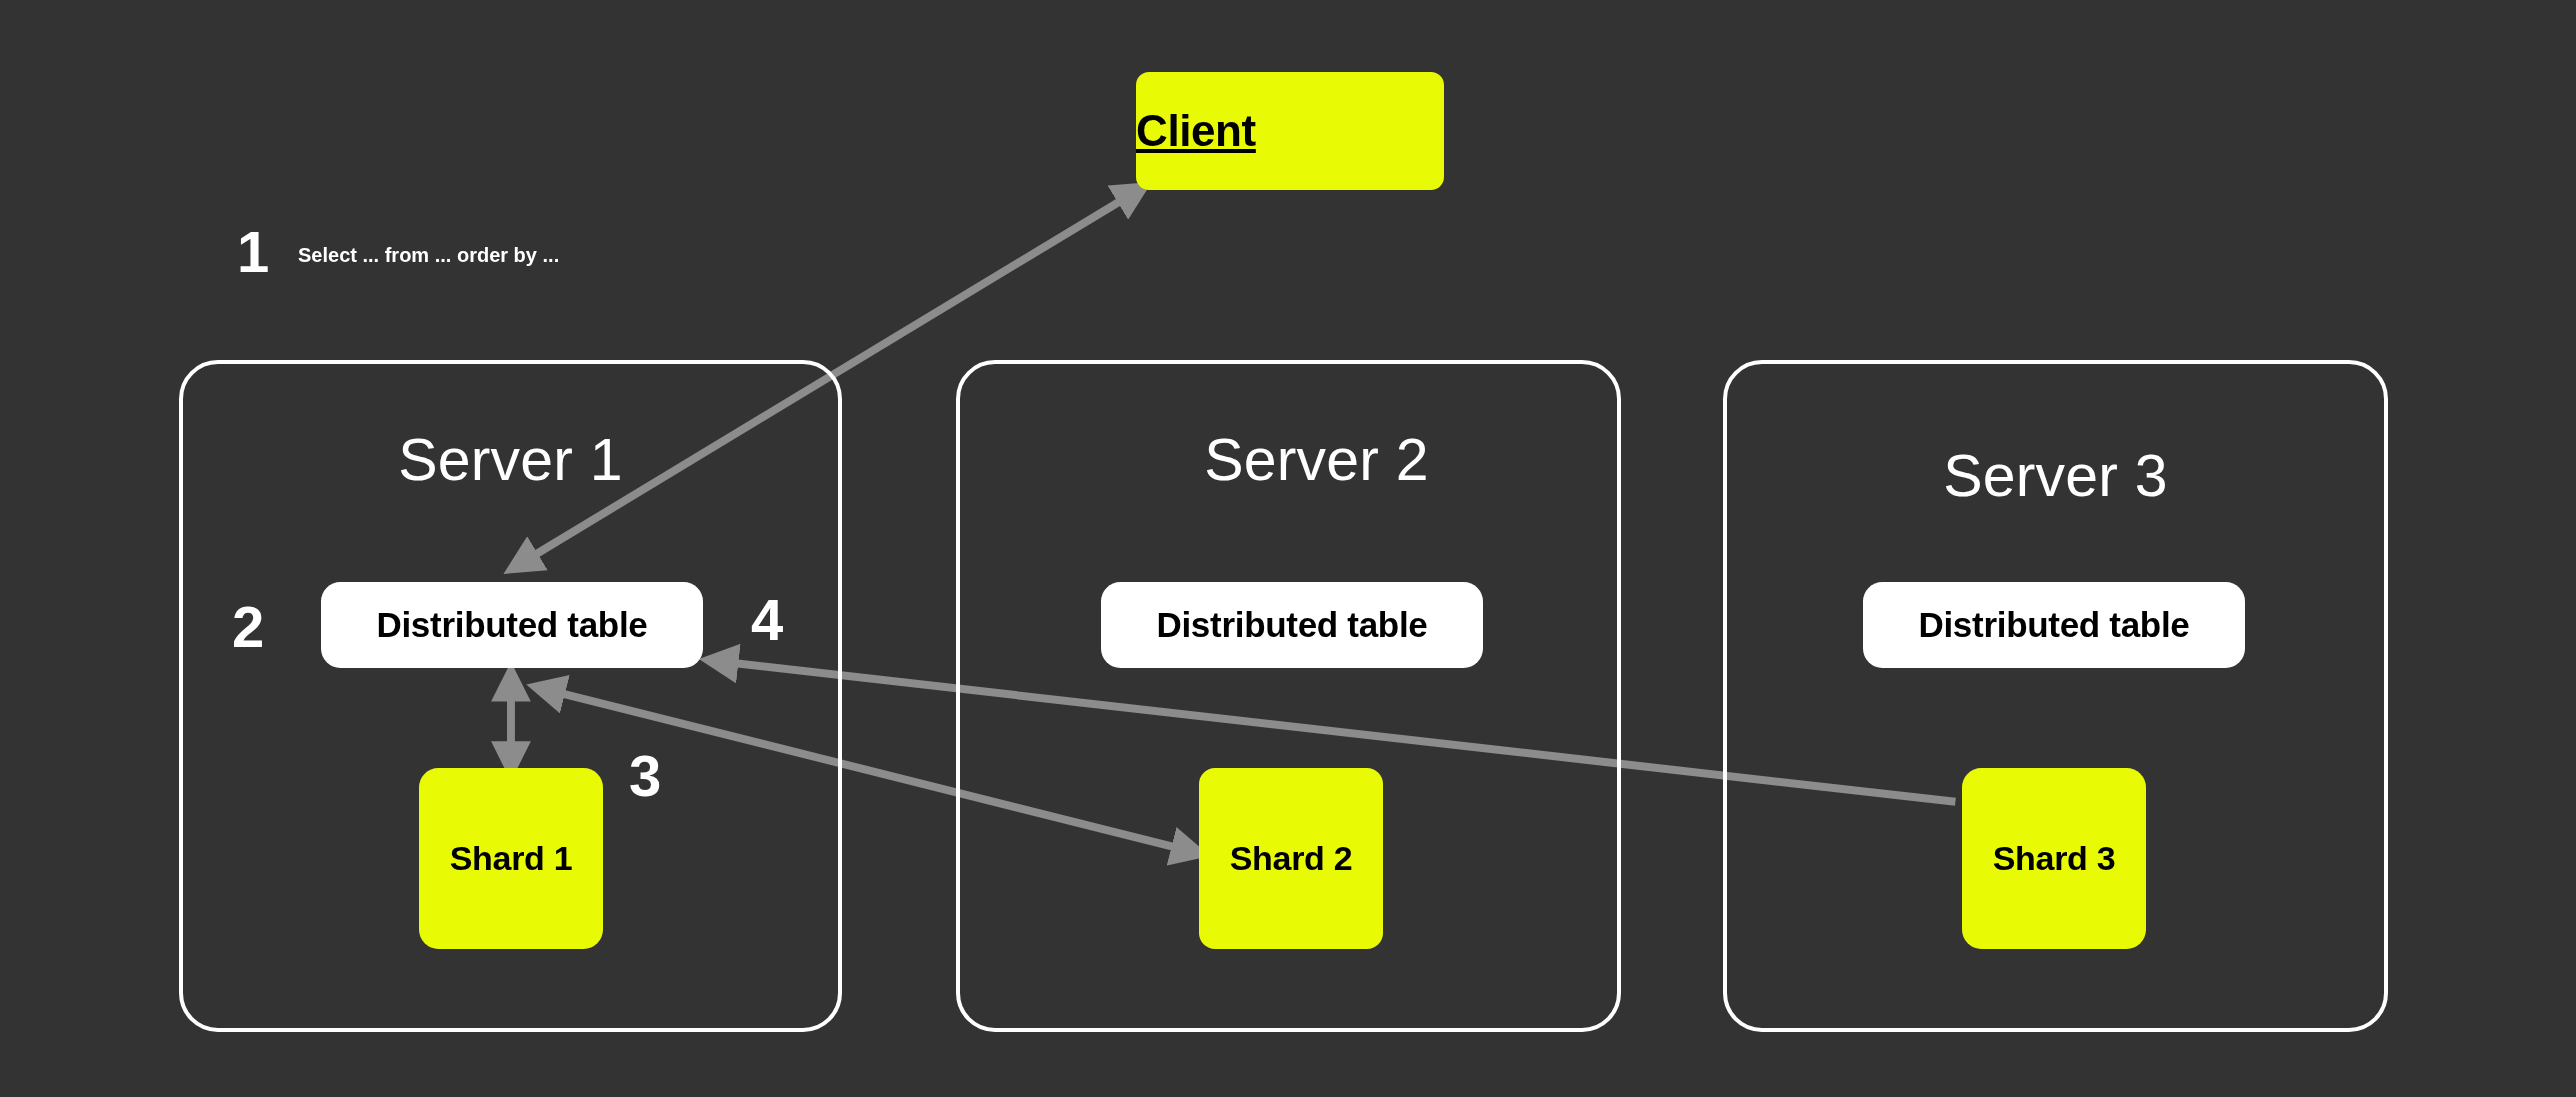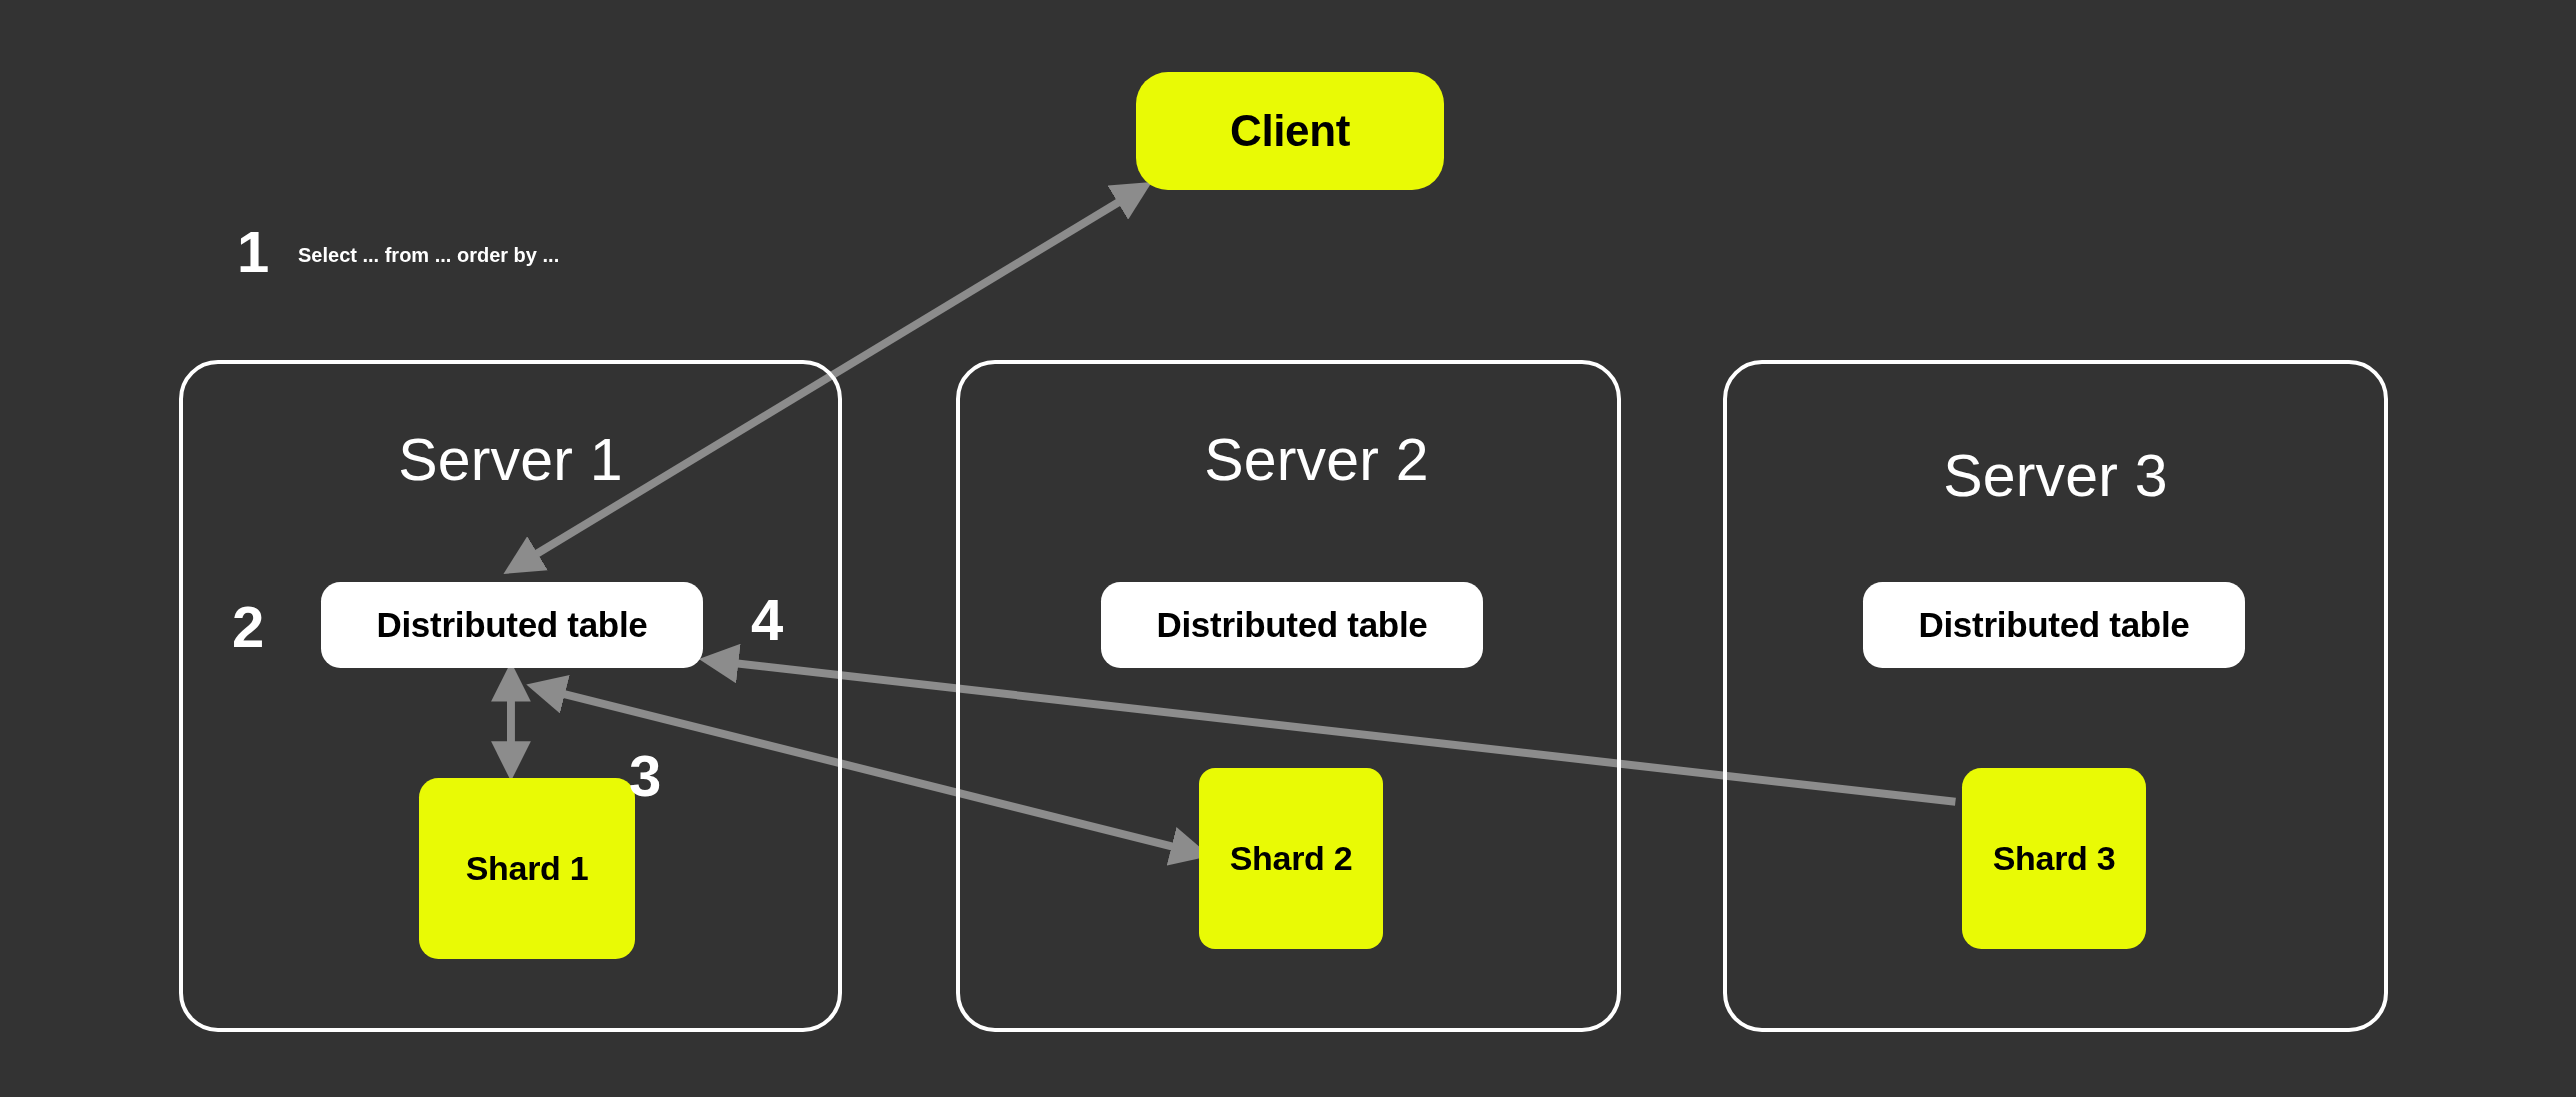--- a/index.html
+++ b/index.html
@@ -60,29 +60,29 @@
     font-size: 34px;
     font-weight: 700;
     letter-spacing: -0.3px;
     box-sizing: border-box;
     white-space: nowrap;
   }
   .client-box {
     position: absolute;
     background: #e9fa05;
     color: #000000;
-    border-radius: 32px;
+    border-radius: 13px;
     display: flex;
     align-items: center;
-    justify-content: center;
     font-size: 44px;
     font-weight: 700;
     letter-spacing: -0.4px;
     box-sizing: border-box;
     white-space: nowrap;
+    text-decoration: underline;
   }
   
   .step-num {
     position: absolute;
     color: #ffffff;
     font-size: 58px;
     font-weight: 700;
     line-height: 1;
     white-space: nowrap;
   }
@@ -139,21 +139,21 @@
   <div class="step-num" style="left:237px; top:223px;">1</div>
   <div class="caption" style="left:298px; top:245px;">Select ... from ... order by ...</div>
 
   <div class="server-panel" style="left:179px; top:360px; width:663px; height:672px;"></div>
   <div class="server-title" style="left:179px; top:426px; width:663px;">Server 1</div>
 
   <div class="dist-table" style="left:321px; top:582px; width:382px; height:86px;">
     <span>Distributed table</span>
   </div>
 
-  <div class="shard-box" style="left:419px; top:768px; width:216px; height:181px;margin-top:10px;">
+  <div class="shard-box" style="left:419px; top:768px; width:184px; height:181px;">
     <span>Shard 1</span>
   </div>
 
   <div class="step-num" style="left:232px; top:598px;">2</div>
   <div class="step-num" style="left:629px; top:747px;">3</div>
   <div class="step-num" style="left:751px; top:591px;">4</div>
 
   <div class="server-panel" style="left:956px; top:360px; width:665px; height:672px;"></div>
   <div class="server-title" style="left:956px; top:426px; width:665px;padding-left:28px;">Server 2</div>
 

